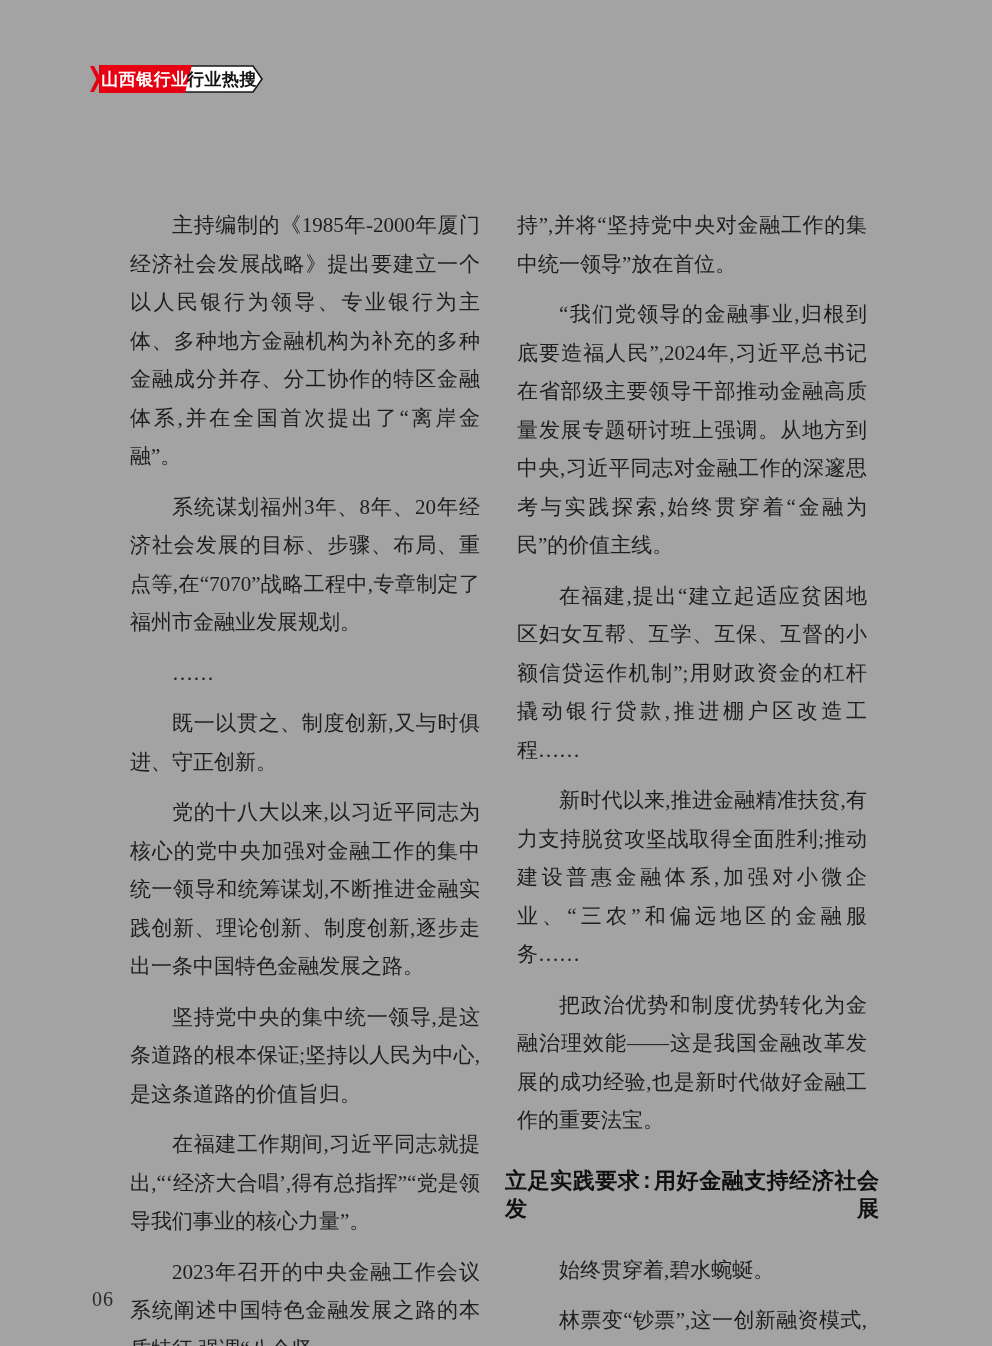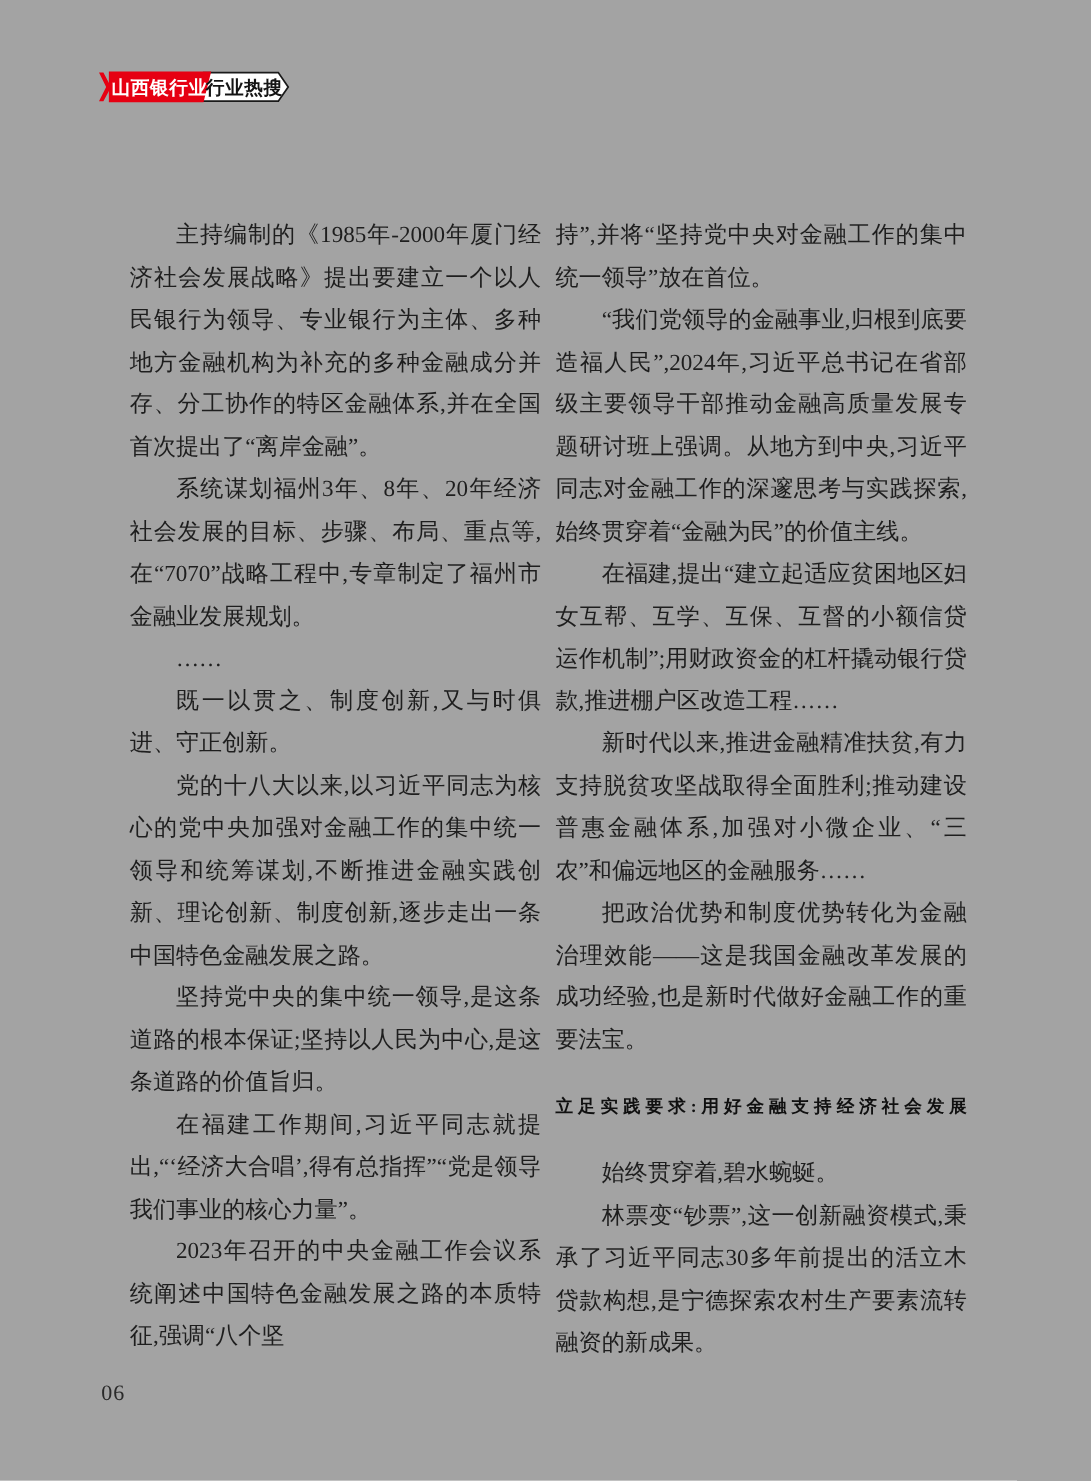--- a/index.html
+++ b/index.html
@@ -44,41 +44,41 @@
     top: 194px;
     width: 374px;
     font-size: 21px;
     line-height: 38.5px;
     text-align: justify;
     color: #1e1e1e;
   }
   .column-left  { left: 118px; }
   .column-right { left: 505px; }
   .column p {
-    margin: 0;
+    margin: 12px;
     text-indent: 2em;
   }
   .column p.no-indent {
     text-indent: 0;
   }
   .section-heading {
-    font-family: Liberation Serif, serif;
+    font-family: Liberation Mono, monospace;
     font-weight: bold;
-    font-size: 16px;
+    font-size: 22px;
     line-height: 28px;
     color: #101010;
     margin: 29px 0 26px 0;
     text-align: justify;
     text-align-last: justify;
     text-indent: 0;
   }
   .page-number {
     position: absolute;
     left: 92px;
-    top: 1256px;
+    top: 1288px;
     font-size: 20px;
     letter-spacing: 1px;
     color: #2a2a2a;
   }
 </style>
 </head>
 <body>
 
 <div class="page">
 

